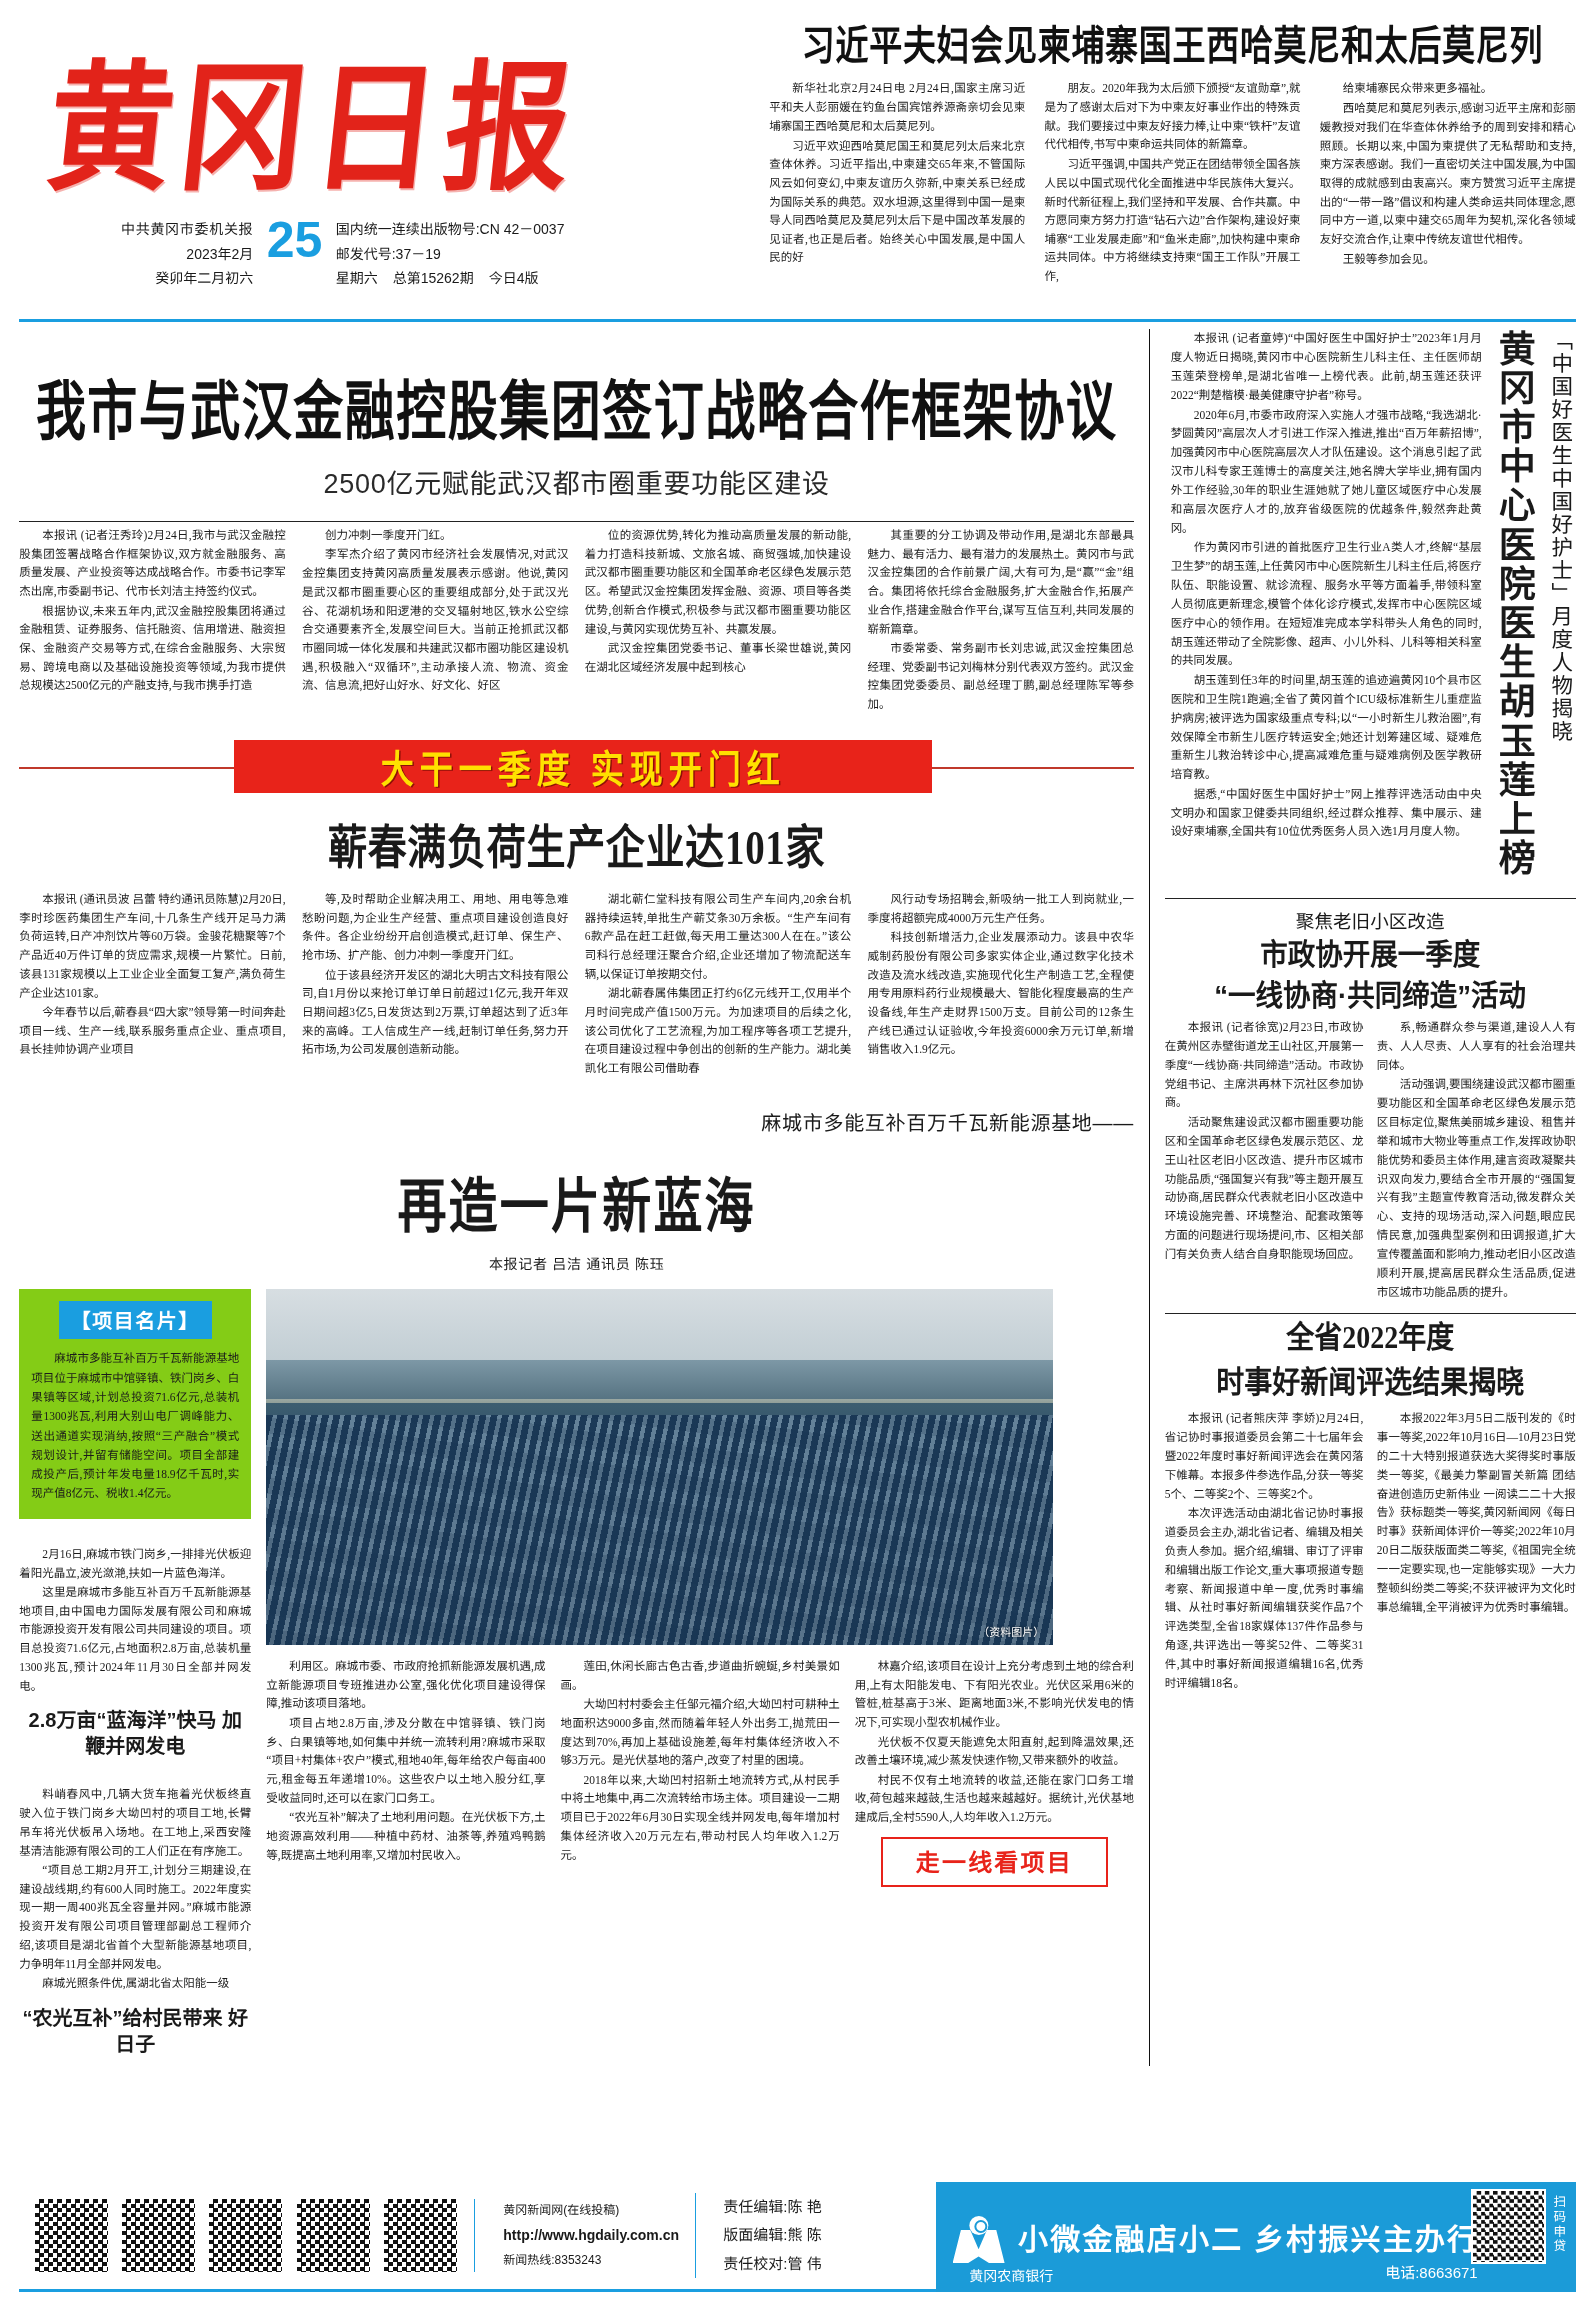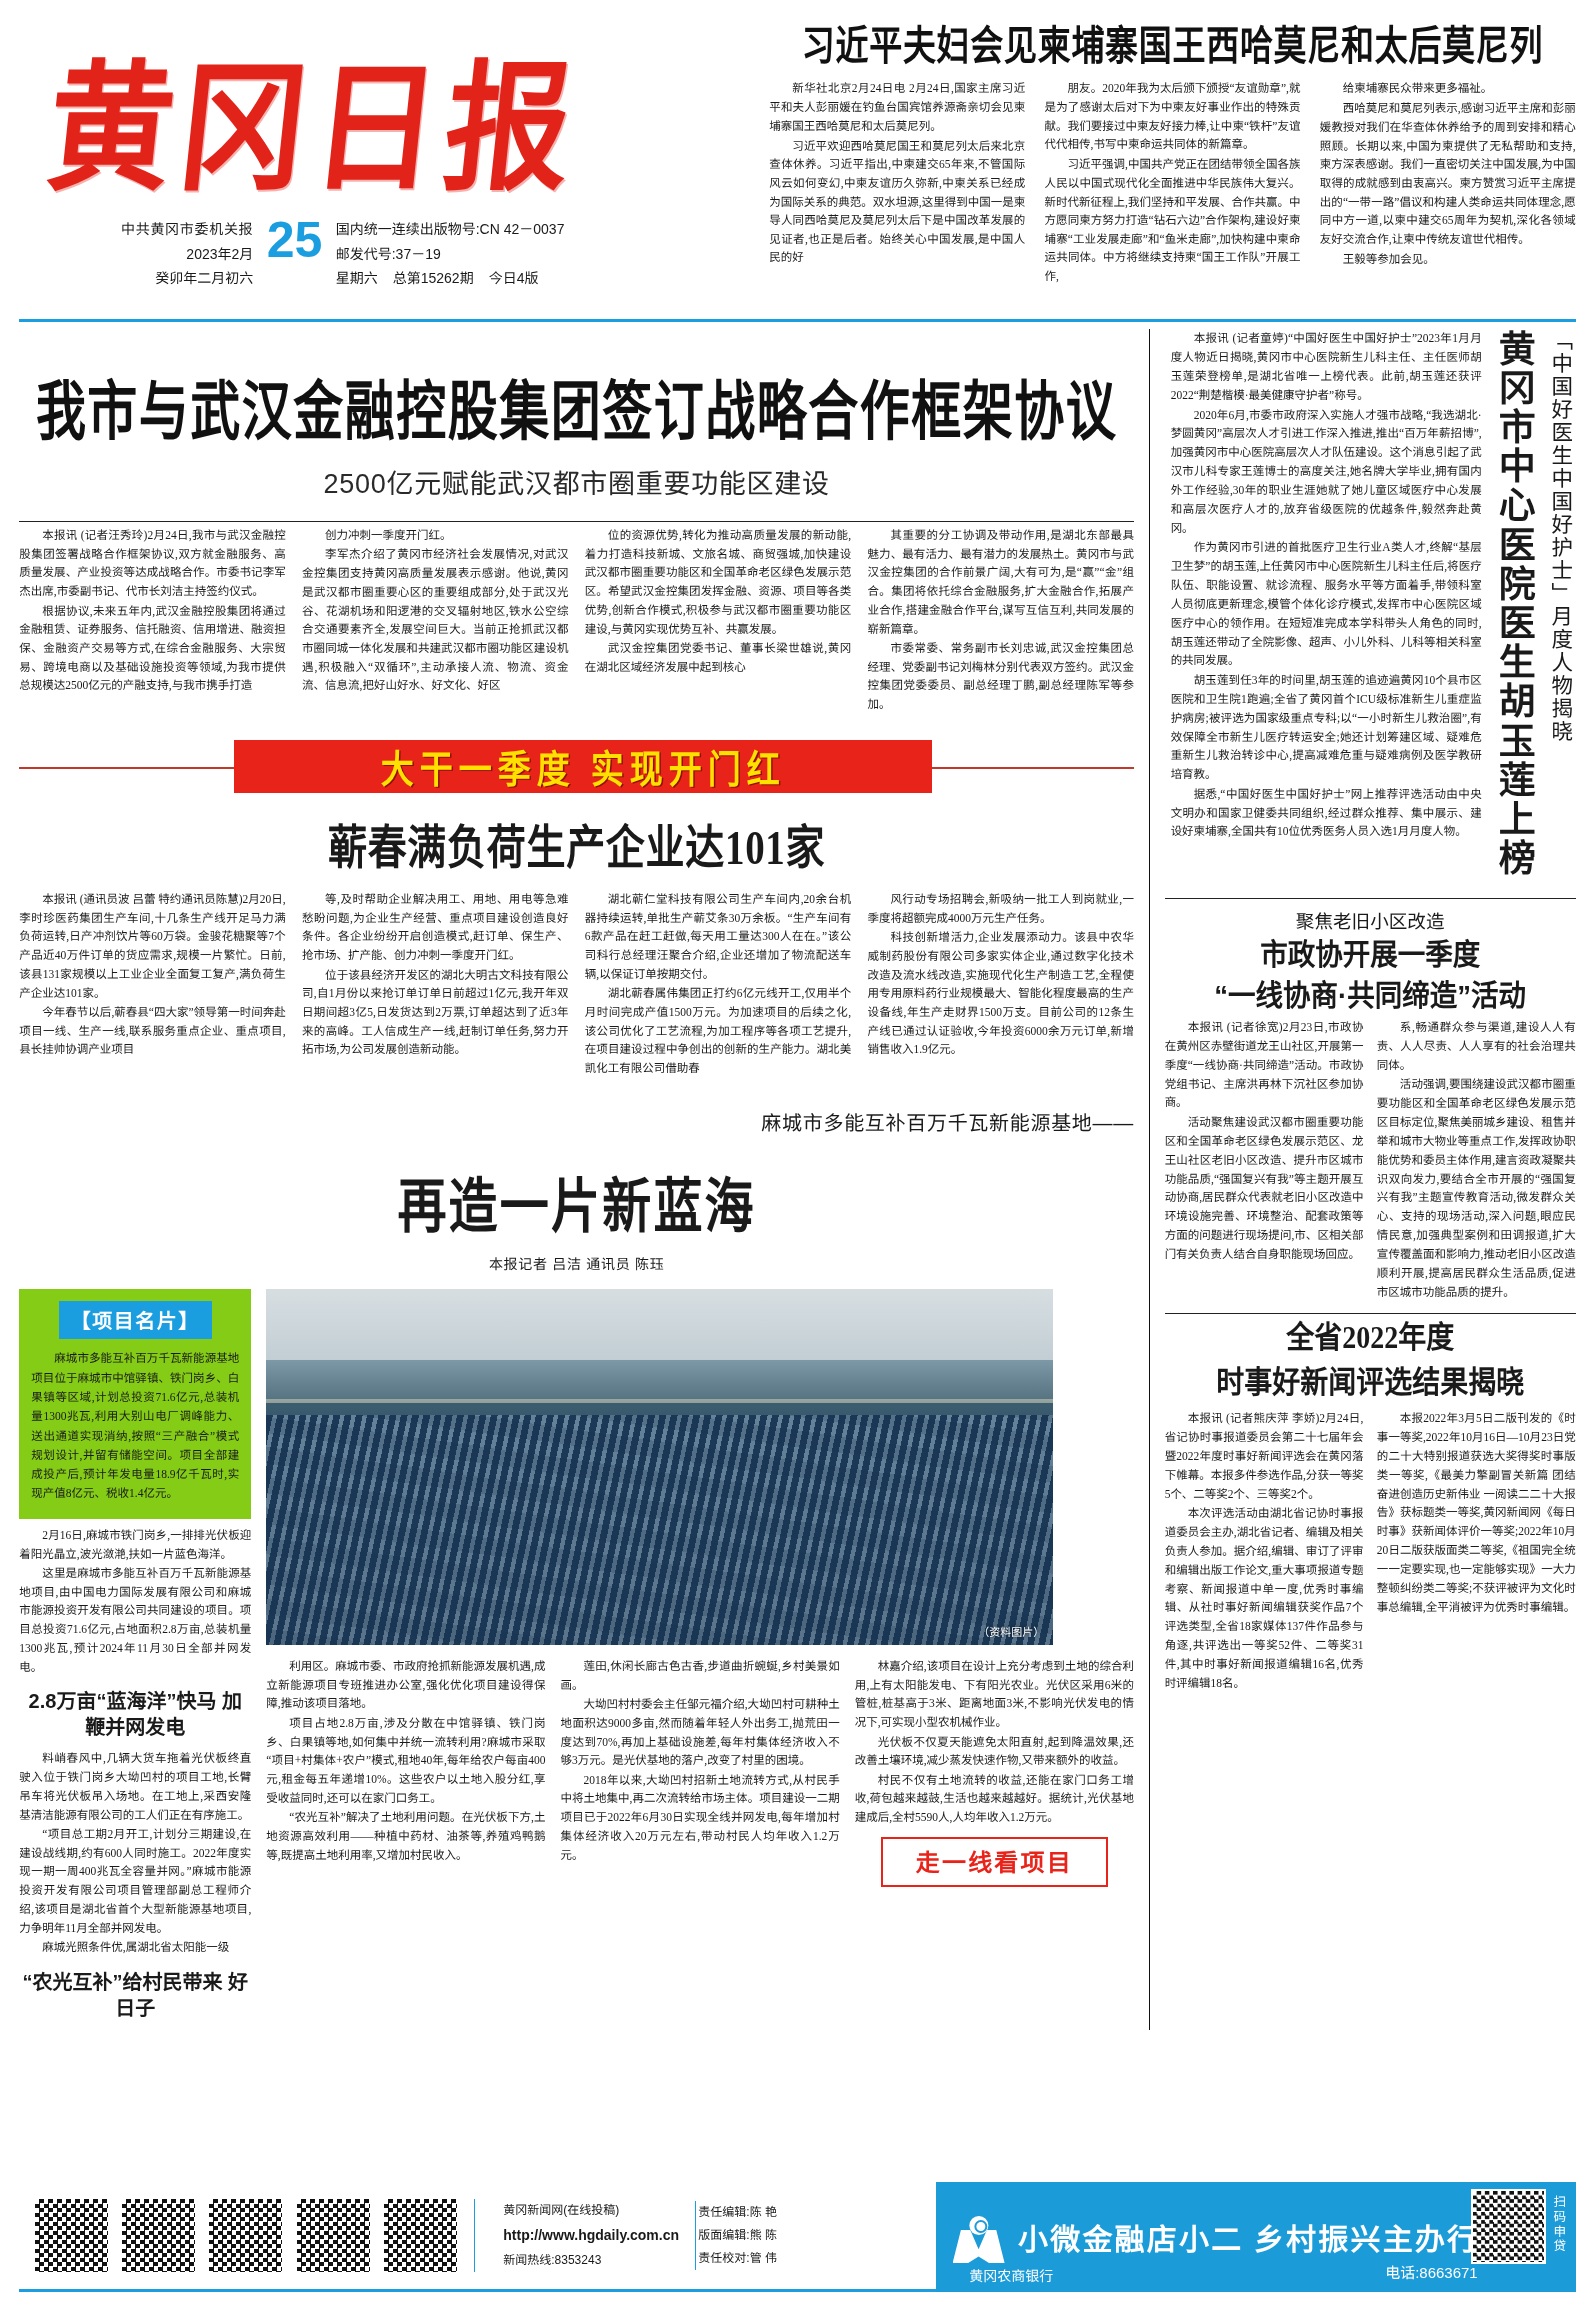--- a/index.html
+++ b/index.html
@@ -149,21 +149,21 @@
 
   .cardbox{background:#84cc16;padding:12px 12px 15px 12px;}
   .cardbox .tag{
     display:inline-block;background:#1a9ee0;color:#fff;
     font-family:"Liberation Sans","DejaVu Sans",sans-serif;
     font-weight:700;font-size:20px;padding:4.5px 12px;letter-spacing:1.5px;margin:0 auto 10.4px auto;
   }
   .cardbox .tagwrap{text-align:center;}
   .cardbox p{font-size:11.5px;line-height:1.68;text-align:justify;text-indent:2em;margin:0;
     font-family:"Liberation Serif","DejaVu Serif",serif;}
-  .leftcol-txt{font-size:11.5px;line-height:1.63;text-align:justify;margin-top:7px;}
+  .leftcol-txt{font-size:11.5px;line-height:1.63;text-align:justify;margin-top:26px;}
   .leftcol-txt p{margin:0 0 0.7px 0;text-indent:2em;}
   .sub-h{
     font-family:"Liberation Sans","DejaVu Sans",sans-serif;
     font-weight:700;font-size:20px;text-align:center;line-height:1.3;margin:12px 0 9px 0;
   }
 
   .feat-cols{display:flex;gap:15px;margin-top:12px;font-size:11.5px;line-height:1.63;text-align:justify;}
   .feat-cols .col{flex:1;}
   .feat-cols p{margin:0 0 0.7px 0;text-indent:2em;}
 
@@ -202,21 +202,21 @@
   .footer{position:absolute;left:19.3px;right:19.3px;bottom:27px;height:110px;display:flex;}
   .foot-left{width:917px;background:#fff;display:flex;align-items:center;
     border-bottom:3.7px solid #1a9ee0;}
   .qrs{display:flex;gap:10.4px;padding-left:13.4px;}
   .qr{width:73px;height:73px;background:
       repeating-conic-gradient(#111 0% 25%, #fff 0% 50%) 0 0/9px 9px;
       border:2.2px solid #fff;}
   .foot-info{padding-left:28px;font-size:12px;line-height:1.9;
     font-family:"Liberation Sans","DejaVu Sans",sans-serif;border-left:0.7px solid #1a9ee0;margin-left:15px;}
   .foot-info .url{font-weight:700;font-size:14px;}
-  .foot-eds{padding-left:2px;font-size:12px;line-height:1.9;
+  .foot-eds{padding-left:27px;font-size:15px;line-height:1.9;
     font-family:"Liberation Sans","DejaVu Sans",sans-serif;border-left:0.7px solid #1a9ee0;margin-left:16.3px;}
   .foot-right{flex:1;background:#1b9bd8;position:relative;color:#fff;display:flex;align-items:center;}
   .ad-logo{width:52px;height:52px;margin-left:16.3px;position:relative;}
   .ad-logo .c{position:absolute;left:50%;top:4.5px;transform:translateX(-50%);
     width:19.3px;height:19.3px;border-radius:50%;background:#fff;}
   .ad-logo .c:after{content:"";position:absolute;left:5.2px;top:4.5px;width:9px;height:9px;
     border:2.2px solid #1b9bd8;border-radius:50%;}
   .ad-logo .arms{position:absolute;left:0;bottom:0;width:52px;height:33px;
     background:#fff;clip-path:polygon(0 100%,16% 0,34% 0,50% 58%,66% 0,84% 0,100% 100%,70% 100%,50% 80%,30% 100%);}
   .ad-main{font-family:"Liberation Sans","DejaVu Sans",sans-serif;

